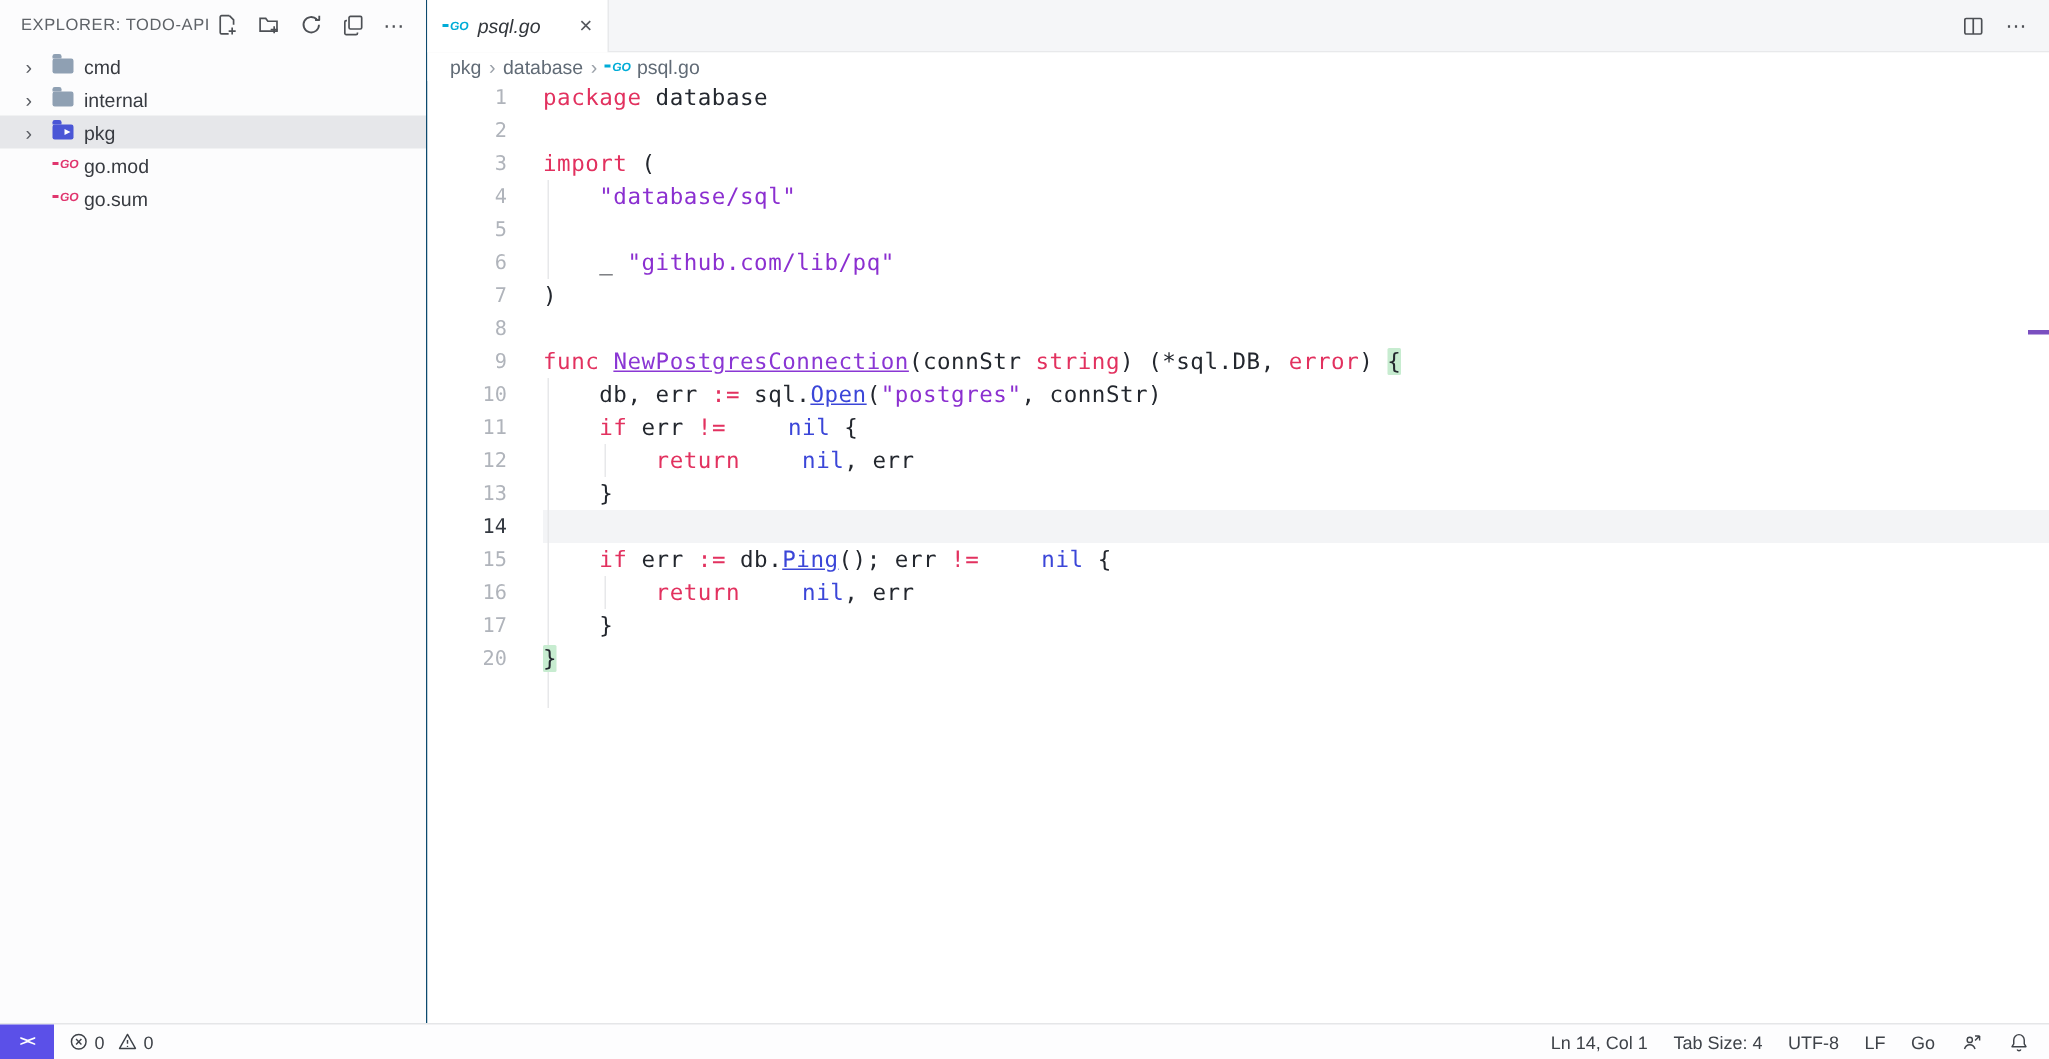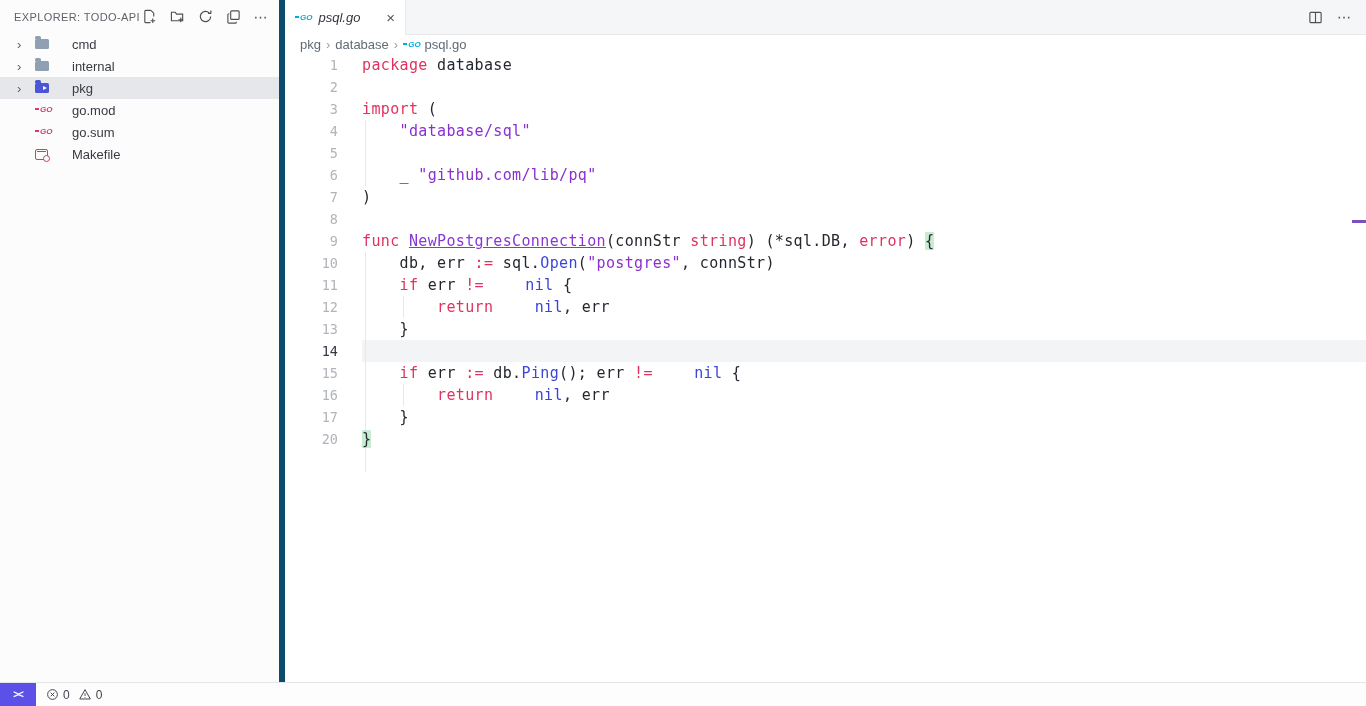--- a/index.html
+++ b/index.html
@@ -1,37 +1,37 @@
 <!DOCTYPE html>
 <html><head>
 <meta charset="utf-8">
 <style>
   * { margin:0; padding:0; box-sizing:border-box; }
   html,body { width:1366px; height:706px; overflow:hidden; background:#fff;
               font-family:"Liberation Sans", sans-serif; }
   .app { position:absolute; inset:0 0 24px 0; display:flex; }
 
   
-  .sidebar { width:285px; height:100%; background:#fcfcfd; border-right:6px solid #0c4a6e;
+  .sidebar { width:285px; height:100%; background:#fcfcfd; border-right:1px solid #0c4a6e;
              position:relative; flex:none; }
   .sb-header { height:33px; display:flex; align-items:center; padding:0 12px 0 14px; }
   .sb-title { font-size:11px; color:#5f6368; letter-spacing:.4px; flex:1; white-space:nowrap; }
   .sb-actions { display:flex; align-items:center; gap:10px; }
   .sb-actions .ibtn { width:18px; height:18px; display:flex; align-items:center; justify-content:center;
                       color:#4d5055; cursor:pointer; border-radius:3px; }
   .sb-actions svg { stroke:#4d5055; }
   .dots { font-size:14px; color:#4d5055; letter-spacing:1px; line-height:10px; }
 
   .tree { position:absolute; top:33px; left:0; right:0; }
   .trow { height:22px; display:flex; align-items:center; padding-left:17px; font-size:13px;
           color:#383b41; cursor:pointer; white-space:nowrap; }
   .trow.selected { background:#e6e7ea; }
   .tchev { width:18px; flex:none; color:#5a5d63; font-size:13px; line-height:1; }
   .ticon { width:18px; flex:none; display:flex; align-items:center; }
-  .tlabel { margin-left:19px; }
+  .tlabel { margin-left:3px; }
 
   .folder { width:14px; height:10px; background:#8fa0b3; border-radius:1.5px; position:relative; }
   .folder:before { content:""; position:absolute; top:-3px; left:0; width:6px; height:3px;
                    background:inherit; border-radius:1.5px 1.5px 0 0; }
   .folder.accent { background:#4a56d6; }
   .folder.accent:after { content:""; position:absolute; left:8px; top:3px; width:0; height:0;
                    border-top:2.5px solid transparent; border-bottom:2.5px solid transparent;
                    border-left:4px solid #fff; }
   .golabel { font-size:8px; font-weight:bold; font-style:italic; letter-spacing:0; line-height:1; }
   .golabel:before { content:""; display:inline-block; width:4px; height:2px; background:currentColor;
@@ -62,21 +62,21 @@
   .code { position:relative; flex:1; overflow:hidden;
           font-family:"DejaVu Sans Mono","Liberation Mono",monospace; }
   .cl { position:relative; height:22px; line-height:22px; white-space:pre; }
   .cl .hl { position:absolute; left:77px; right:0; top:0; bottom:0; background:#f3f4f6; }
   .ln { position:absolute; left:0; width:53px; text-align:right; font-size:13.5px; color:#b0b4bb; }
   .cl.current .ln { color:#343941; }
   .lc { position:absolute; left:77px; font-size:15px; letter-spacing:.35px; color:#23272e; z-index:2; }
   .tk-kw { color:#e2315f; }
   .tk-st { color:#8b2fd0; }
   .tk-fn { color:#8a36d4;text-decoration:underline; }
-  .tk-cl { color:#3b46d8; }
+  .tk-cl { color:#3b46d8;text-decoration:underline; }
   .tk-ni { color:#3b46d8;margin-left:32px; }
   .tk-bk { background:#c7ecd0; border-radius:1px; }
   .guide { position:absolute; width:1px; background:#e7e8ea; z-index:1; }
   .overview-dash { position:absolute; right:0; top:166px; width:14px; height:3px; background:#7a4fc0; }
 
   
   .statusbar { position:absolute; left:0; right:0; bottom:0; height:24px; background:#fdfdfe;
                border-top:1px solid #e5e6e8; display:flex; align-items:center; font-size:12px;
                color:#3f4349; }
   .remote { width:36px; height:24px; background:#5b50e8; color:#fff; display:flex; align-items:center;
@@ -152,27 +152,20 @@
             <span class="golabel go-pink">GO</span>
           </span>
           <span class="tlabel">go.mod</span>
         </div>
         <div class="trow">
           <span class="tchev"></span>
           <span class="ticon">
             <span class="golabel go-pink">GO</span>
           </span>
           <span class="tlabel">go.sum</span>
-        </div>
-        <div class="trow">
-          <span class="tchev"></span>
-          <span class="ticon">
-            <span class="makeicon"></span>
-          </span>
-          <span class="tlabel">Makefile</span>
         </div>
       </div>
   </aside>
 
   <main class="editor-col">
 
     <div class="tabbar">
       <div class="tab">
         <span class="golabel go-cyan">GO</span>
         <span class="tab-label">psql.go</span>
@@ -242,13 +235,33 @@
         <path d="M5.8 5.8l4.4 4.4M10.2 5.8l-4.4 4.4"></path>
     </svg>
     <span>0</span>
     <svg width="14" height="13" viewBox="0 0 16 16" fill="none" stroke-width="1.2" style="margin-left:4px">
       <path d="M8 2 14.5 13.5h-13z" stroke-linejoin="round"></path>
         <path d="M8 6.5v3.2"></path>
         <circle cx="8" cy="11.8" r=".6" fill="#3f4349" stroke="none"></circle>
     </svg>
     <span>0</span>
   </div>
+  <div class="sb-right">
+    <span class="sb-item">Ln 14, Col 1</span>
+    <span class="sb-item">Tab Size: 4</span>
+    <span class="sb-item">UTF-8</span>
+    <span class="sb-item">LF</span>
+    <span class="sb-item">Go</span>
+    <span class="sb-item">
+      <svg width="15" height="14" viewBox="0 0 16 16" fill="none" stroke-width="1.1">
+        <circle cx="6.5" cy="6" r="2"></circle>
+          <path d="M2.5 13c.6-2.2 2.1-3.3 4-3.3s3.4 1.1 4 3.3"></path>
+        <path d="M10.5 3h3.5M14 3v3.5M14 3l-3.5 3.5"></path>
+      </svg>
+    </span>
+    <span class="sb-item">
+      <svg width="14" height="14" viewBox="0 0 16 16" fill="none" stroke-width="1.1">
+        <path d="M8 2a4 4 0 0 1 4 4v3l1.3 2.2H2.7L4 9V6a4 4 0 0 1 4-4z" stroke-linejoin="round"></path>
+        <path d="M6.6 13.3a1.5 1.5 0 0 0 2.8 0"></path>
+      </svg>
+    </span>
+  </div>
 </footer>
 
 </body></html>

